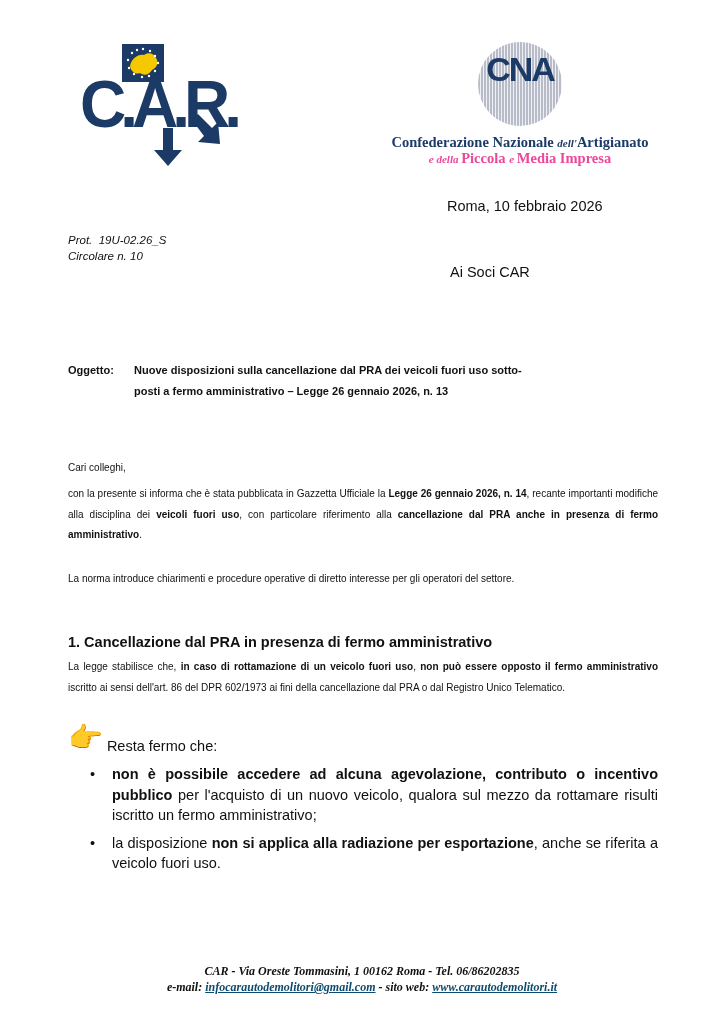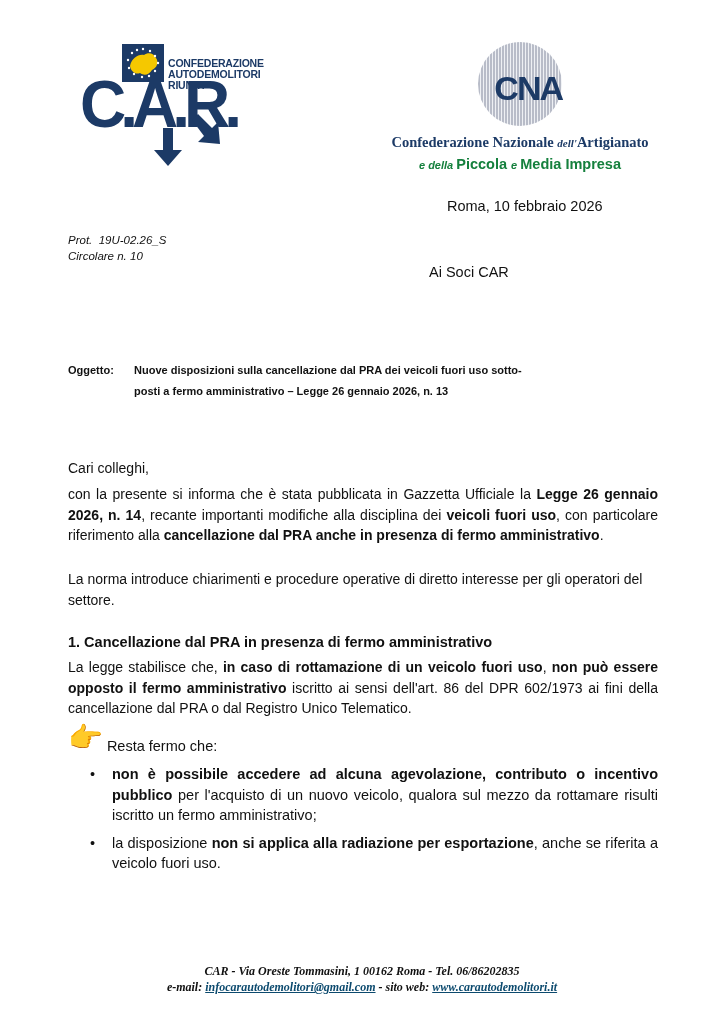--- a/index.html
+++ b/index.html
@@ -14,37 +14,37 @@
     .car-name { position: absolute; left: 88px; top: 16px; color: #1c3a66; font-weight: bold;
                 font-size: 10.5px; line-height: 11px; letter-spacing: -0.2px; }
     .car-letters { position: absolute; left: 0px; top: 30px; color: #1c3a66; font-weight: 900;
                    font-size: 64px; line-height: 64px; letter-spacing: -6px; font-family: "Liberation Sans", sans-serif; transform: scaleY(1.05); }
     .car-arrow { position: absolute; }
 
     
     .cna-logo { left: 385px; top: 42px; width: 270px; height: 130px; }
     .cna-circle { position: absolute; left: 93px; top: 0px; width: 84px; height: 84px; border-radius: 50%;
                   background: repeating-linear-gradient(90deg, #b8bcc8 0px, #b8bcc8 1.5px, #eef0f4 1.5px, #eef0f4 3px); }
-    .cna-text { position: absolute; left: 93px; top: 26px; width: 84px; text-align: right; color: #1c3a66;
+    .cna-text { position: absolute; left: 93px; top: 7px; width: 84px; text-align: center; color: #1c3a66;
                 font-weight: 900; font-size: 34px; line-height: 40px; letter-spacing: -2px; }
     .cna-full1 { position: absolute; left: 0; top: 92px; width: 270px; text-align: center; color: #1c3a66;
                  font-family: "Liberation Serif", serif; font-weight: bold; font-size: 14.5px; line-height: 16px; white-space: nowrap; }
-    .cna-full2 { position: absolute; left: 0; top: 114px; width: 270px; text-align: center; color: #15803d;
-                 font-family: Liberation Sans, sans-serif; font-weight: bold; font-size: 14.5px; line-height: 16px; white-space: nowrap; }
+    .cna-full2 { position: absolute; left: 0; top: 108px; width: 270px; text-align: center; color: #ec4899;
+                 font-family: Liberation Serif, serif; font-weight: bold; font-size: 14.5px; line-height: 16px; white-space: nowrap; }
     .cna-small { font-style: italic; font-size: 11px; font-weight: bold; margin-top: 44px; }
 
     .place-date { left: 447px; top: 198px; font-size: 14.5px; }
     .prot { left: 68px; top: 232px; font-size: 11.5px; font-style: italic; line-height: 16px; }
-    .recipient { left: 429px; top: 264px; font-size: 14.5px; }
+    .recipient { left: 450px; top: 264px; font-size: 14.5px; }
 
     .subject { left: 68px; top: 360px; width: 590px; font-size: 11px; font-weight: bold; line-height: 21px; }
     .subject .label { display: inline-block; width: 66px; }
     .subject .line2 { padding-left: 66px; }
 
-    .body-text { left: 68px; width: 590px; font-size: 14px; line-height: 20.5px; text-align: justify; }
+    .body-text { left: 68px; width: 590px; font-size: 10px; line-height: 20.5px; text-align: justify; }
     .greeting { top: 458px; }
     .p1 { top: 484px; }
     .p2 { top: 569px; text-align: left; }
     .h1 { top: 632px; font-weight: bold; font-size: 14.5px; }
     .p3 { top: 657px; }
     .rest { left: 68px; top: 724px; font-size: 14.5px; display: flex; align-items: flex-end; }
     .rest .hand { font-size: 28px; line-height: 28px; color: #f2b01e; margin-right: 4px; }
     .rest span.txt { position: relative; top: 2px; }
     .bullets { left: 68px; top: 764px; width: 590px; font-size: 14.5px; line-height: 20.5px; }
     .bullet { position: relative; padding-left: 44px; text-align: justify; margin-bottom: 7px; }
@@ -71,25 +71,20 @@
           <circle cx="33" cy="27" r="1.2"></circle>
           <circle cx="27" cy="32" r="1.2"></circle>
         <circle cx="20" cy="33" r="1.2"></circle>
           <circle cx="12" cy="30" r="1.2"></circle>
           <circle cx="7" cy="24" r="1.2"></circle>
         <circle cx="6" cy="16" r="1.2"></circle>
           <circle cx="10" cy="9" r="1.2"></circle>
           <circle cx="15" cy="6" r="1.2"></circle>
       </g>
     </svg>
-  </div>
-  <div class="car-name">
-    <div>CONFEDERAZIONE</div>
-    <div>AUTODEMOLITORI</div>
-    <div>RIUNITI</div>
   </div>
   <div class="car-letters">C.A.R.</div>
   <svg class="car-arrow" style="left:74px; top:86px;" width="28" height="38" viewBox="0 0 28 38">
     <path d="M9 0 H19 V22 H28 L14 38 L0 22 H9 Z" fill="#1c3a66"></path>
   </svg>
   <svg class="car-arrow" style="left:112px; top:72px;" width="28" height="30" viewBox="0 0 28 30">
     <path d="M0 6 L6 0 L20 14 L26 8 L28 30 L6 28 L12 22 Z" fill="#1c3a66"></path>
   </svg>
 </div>
 

